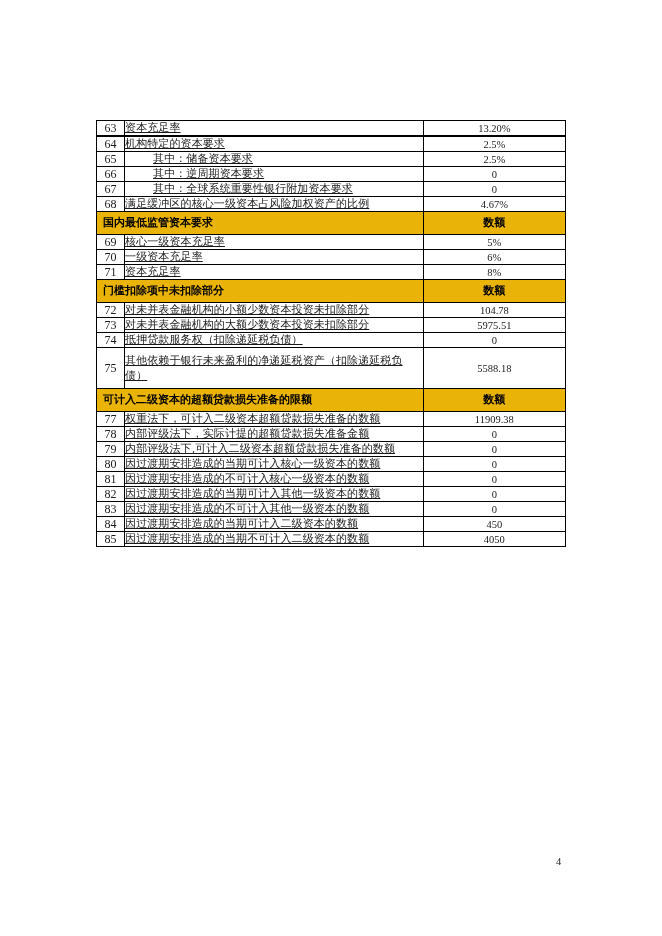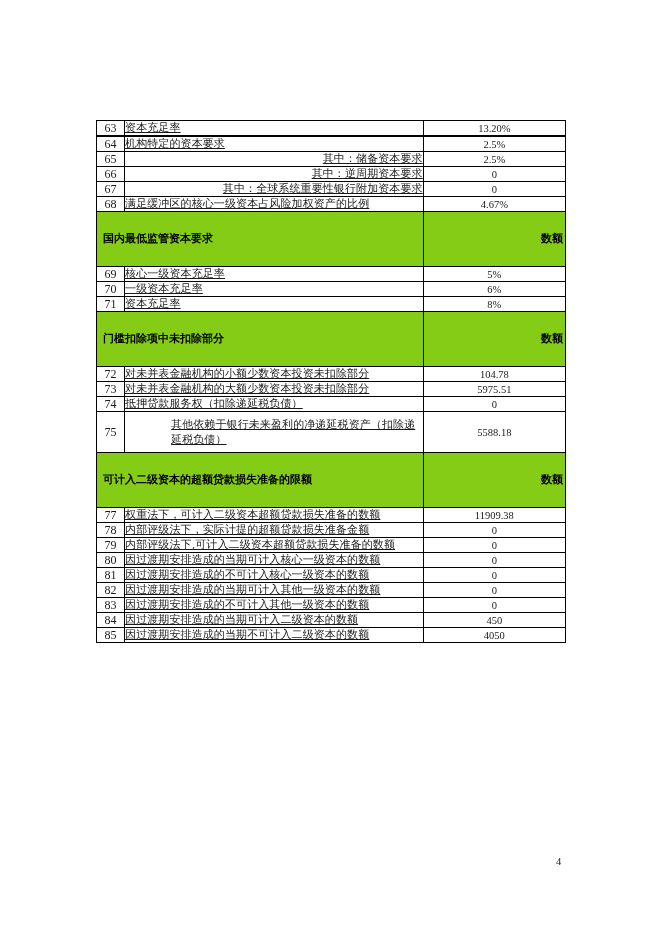--- a/index.html
+++ b/index.html
@@ -70,59 +70,57 @@
   .cell-val {
     text-align: center;
     font-size: 10.5px;
     line-height: 13px;
     padding: 5px 2px;
     font-family: "Liberation Serif", "DejaVu Serif", serif;
   }
 
   
   .cell-label.indent {
-    padding-left: 16px;
-    text-align: right;
+    padding-left: 28px;
   }
 
   
   tr.section-row td {
-    background: #84cc16;
+    background: #eab308;
     font-weight: bold;
   }
   tr.section-row .cell-section-title {
     text-align: left;
     font-size: 11px;
     line-height: 14px;
     padding: 4px 4px 4px 6px;
     font-family: "DejaVu Serif", "Liberation Serif", serif;
     font-weight: bold;
     color: #000000;
   }
   tr.section-row .cell-section-val {
-    text-align: right;
+    text-align: center;
     font-size: 11px;
     line-height: 14px;
-    padding: 20px 2px;
+    padding: 4px 2px;
     font-family: "DejaVu Serif", "Liberation Serif", serif;
     font-weight: bold;
     color: #000000;
   }
 
   
   tr.thick-bottom td {
     border-bottom: 2px solid #000000;
   }
 
   
   .cell-label.two-line {
     line-height: 15px;
     padding-top: 5px;
     padding-bottom: 5px;
-    padding-left: 46px;
   }
 
   .page-number {
     position: absolute;
     left: 556px;
     top: 855px;
     font-size: 10.5px;
     line-height: 13px;
     color: #1a1a1a;
     font-family: "Liberation Serif", "DejaVu Serif", serif;

